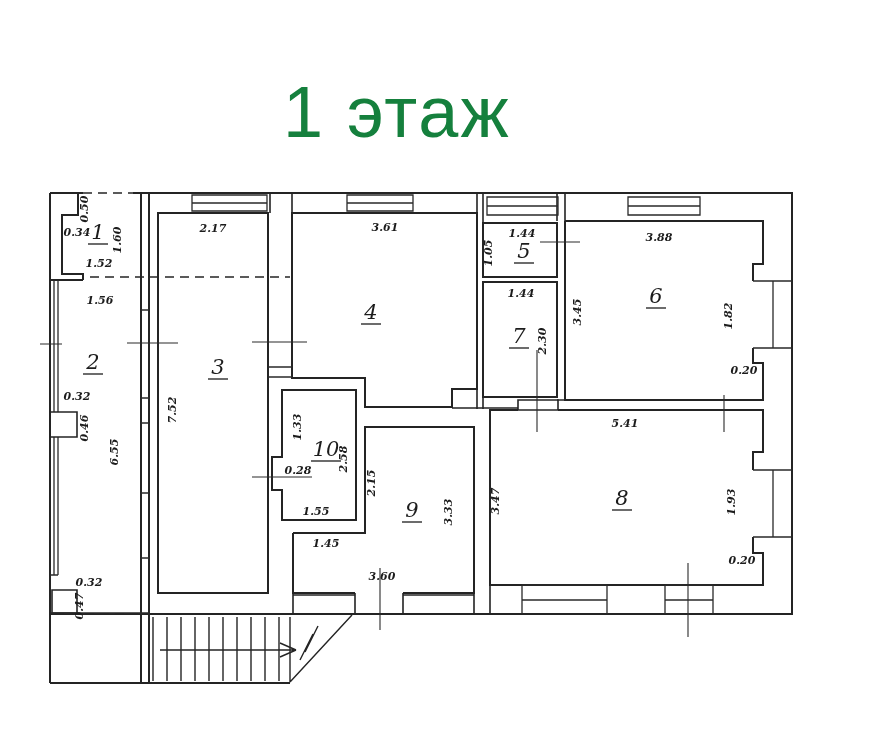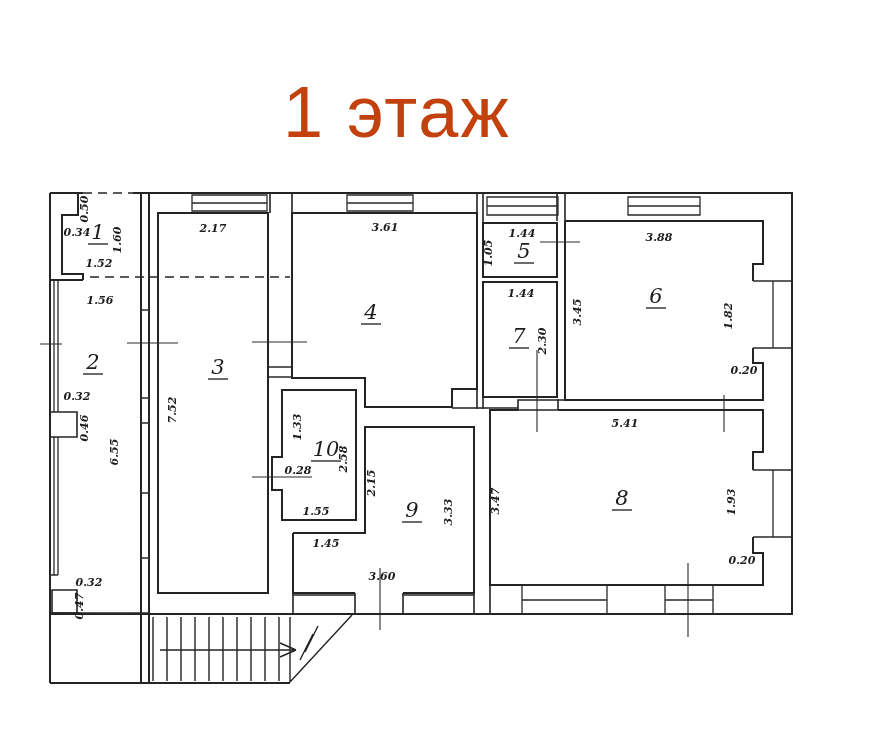--- a/index.html
+++ b/index.html
@@ -1,19 +1,19 @@
 <!DOCTYPE html>
 <html><head>
 <meta charset="utf-8">
 <style>
   html,body{margin:0;padding:0;background:#ffffff;}
   .screen{position:relative;width:878px;height:733px;background:#ffffff;overflow:hidden;
           font-family:"Liberation Sans",sans-serif;}
   .title{position:absolute;left:283px;top:76px;font-family:"Liberation Sans",sans-serif;
-         font-size:72px;font-weight:400;color:#c2410c;letter-spacing:2px;line-height:1;}
+         font-size:72px;font-weight:400;color:#15803d;letter-spacing:2px;line-height:1;}
   svg{position:absolute;left:0;top:0;}
   .w2{stroke:#242424;stroke-width:2;fill:none;}
   .w15{stroke:#242424;stroke-width:1.6;fill:none;}
   .w13{stroke:#2a2a2a;stroke-width:1.3;fill:none;}
   .tick{stroke:#2a2a2a;stroke-width:1.1;fill:none;}
   .dash{stroke:#242424;stroke-width:1.6;fill:none;stroke-dasharray:9 6;}
   .stair{stroke:#242424;stroke-width:1.4;fill:none;}
   .room-num{font-family:"DejaVu Serif",serif;font-style:italic;font-weight:400;
             font-size:21px;fill:#1c1c1c;text-anchor:middle;}
   .dim{font-family:"DejaVu Serif",serif;font-style:italic;font-weight:700;

